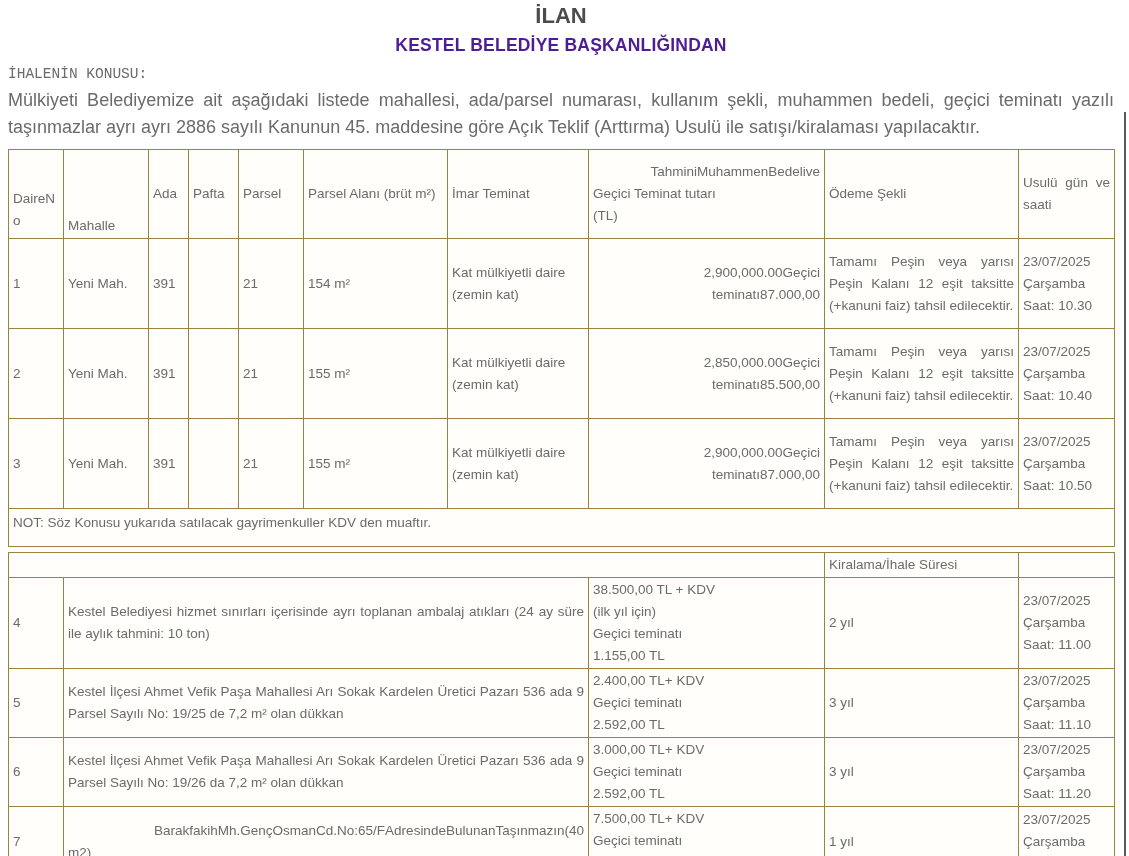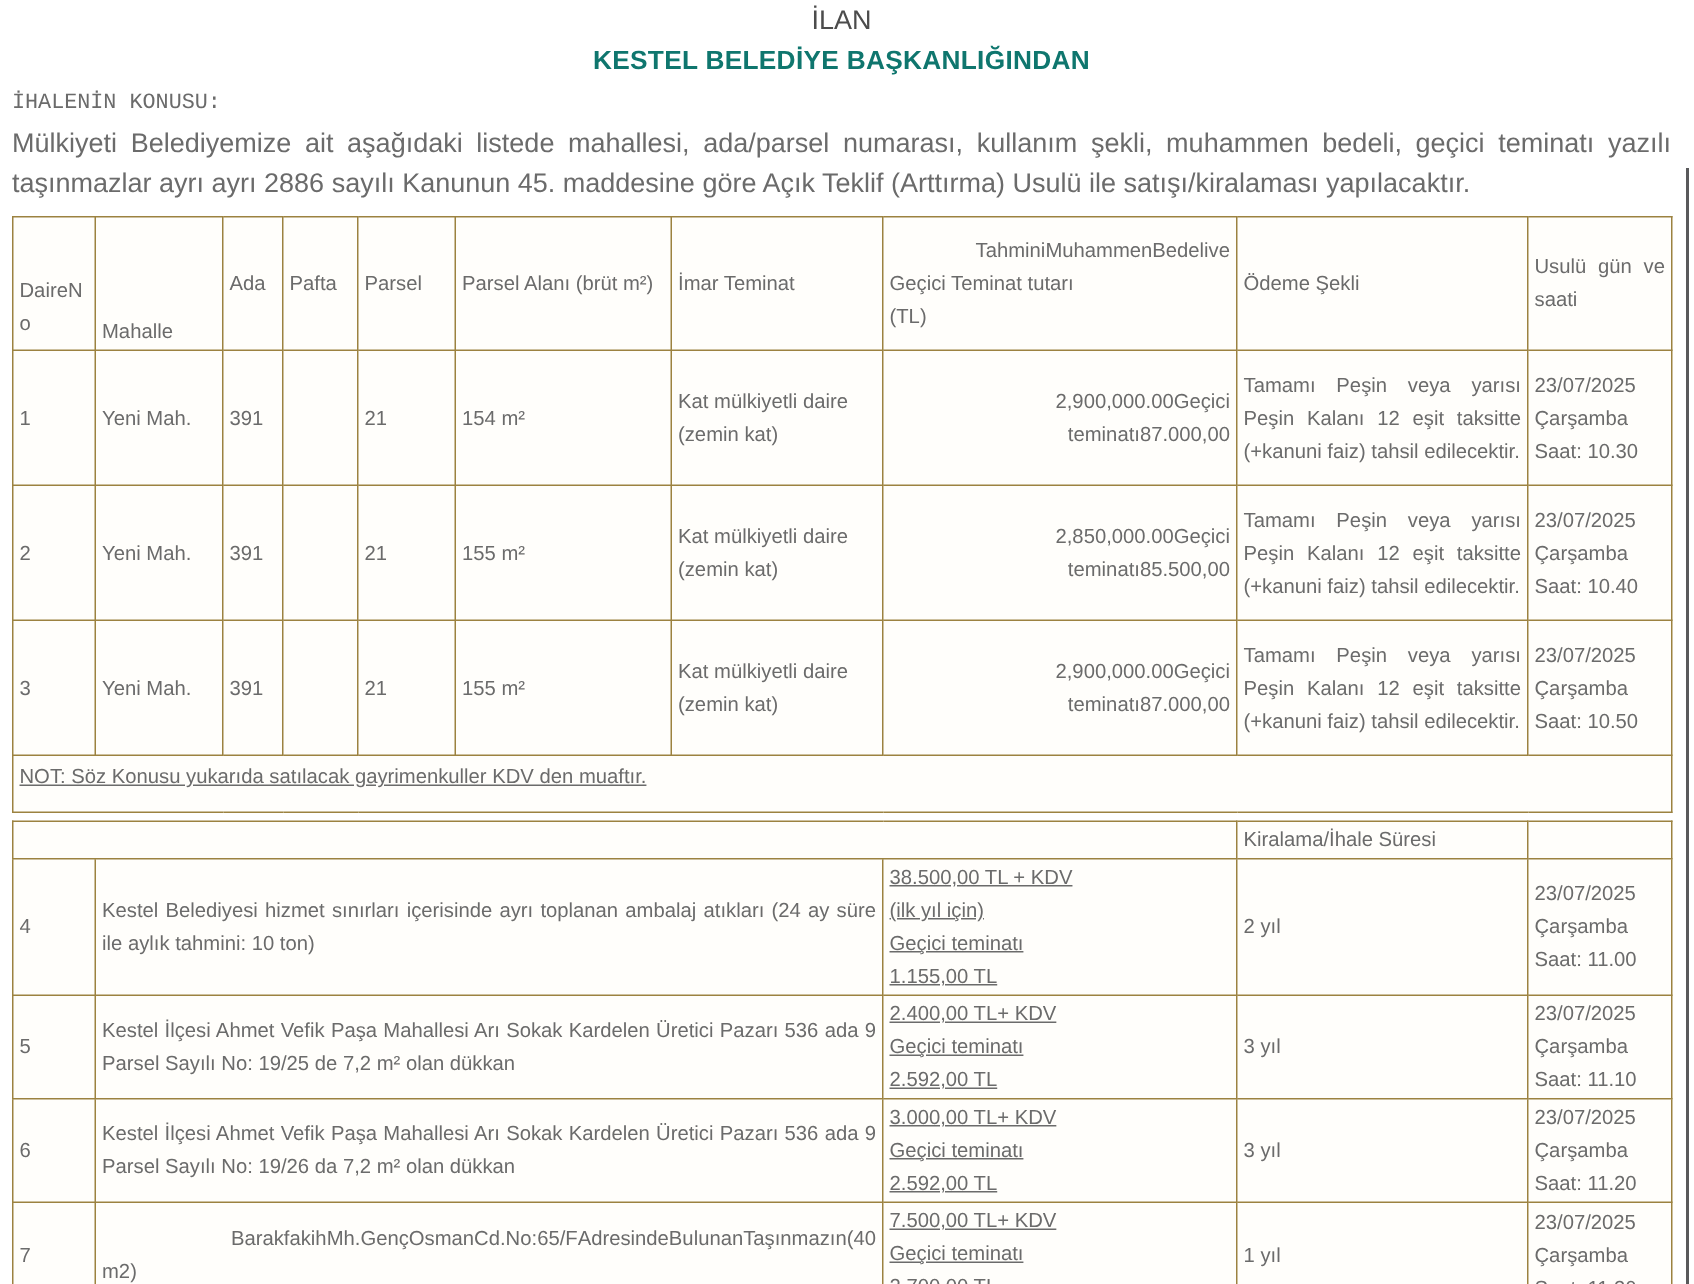--- a/index.html
+++ b/index.html
@@ -2,35 +2,35 @@
 <html lang="tr"><head>
 <meta charset="utf-8">
 <style>
   html,body{margin:0;padding:0;}
   body{
     width:1129px;height:856px;background:#ffffff;position:relative;
     font-family:"Liberation Sans","DejaVu Sans",sans-serif;color:#6b6b6b;
     overflow:hidden;
   }
   .doc{margin-left:8px;width:1106px;}
-  .t1{margin-top:3px;text-align:center;font-weight:normal;font-size:18px;color:#4c4c4c;}
-  .t2{margin-top:6px;text-align:center;font-weight:bold;font-size:17.5px;color:#0f766e;letter-spacing:.2px;}
+  .t1{margin-top:3px;text-align:center;font-weight:bold;font-size:22px;color:#4c4c4c;}
+  .t2{margin-top:6px;text-align:center;font-weight:bold;font-size:17.5px;color:#4c1d95;letter-spacing:.2px;}
   .subject{margin-top:10px;font-size:14.5px;font-family:Liberation Mono, monospace;}
   .para{margin:5px 0 0 0;font-size:18px;line-height:26.5px;text-align:justify;}
   .tbl{border-collapse:collapse;table-layout:fixed;width:1106px;font-size:13.5px;}
   .sale{margin-top:9px;}
   .rent{margin-top:5px;}
   .tbl td{
     border:1px solid #9c8240;background:#fffefb;
     padding:1px 4px;vertical-align:middle;line-height:22px;overflow:hidden;
     word-wrap:break-word;
   }
   .just{text-align:justify;}
   .pre{white-space:pre-line;margin-left:48px;}
-  .vt{vertical-align:top !important;text-decoration:underline;}
+  .vt{vertical-align:top !important;}
   .vb{vertical-align:bottom !important;margin-left:12px;}
   .pb6{padding-bottom:6px !important;}
   .pb1{padding-bottom:1px !important;}
   .pt3{padding-top:3px !important;}
   .jline{display:flex;justify-content:flex-end;}
   .edge{position:absolute;left:1124px;top:112px;width:2px;height:744px;background:#59595b;}
 </style>
 </head>
 <body>
 

